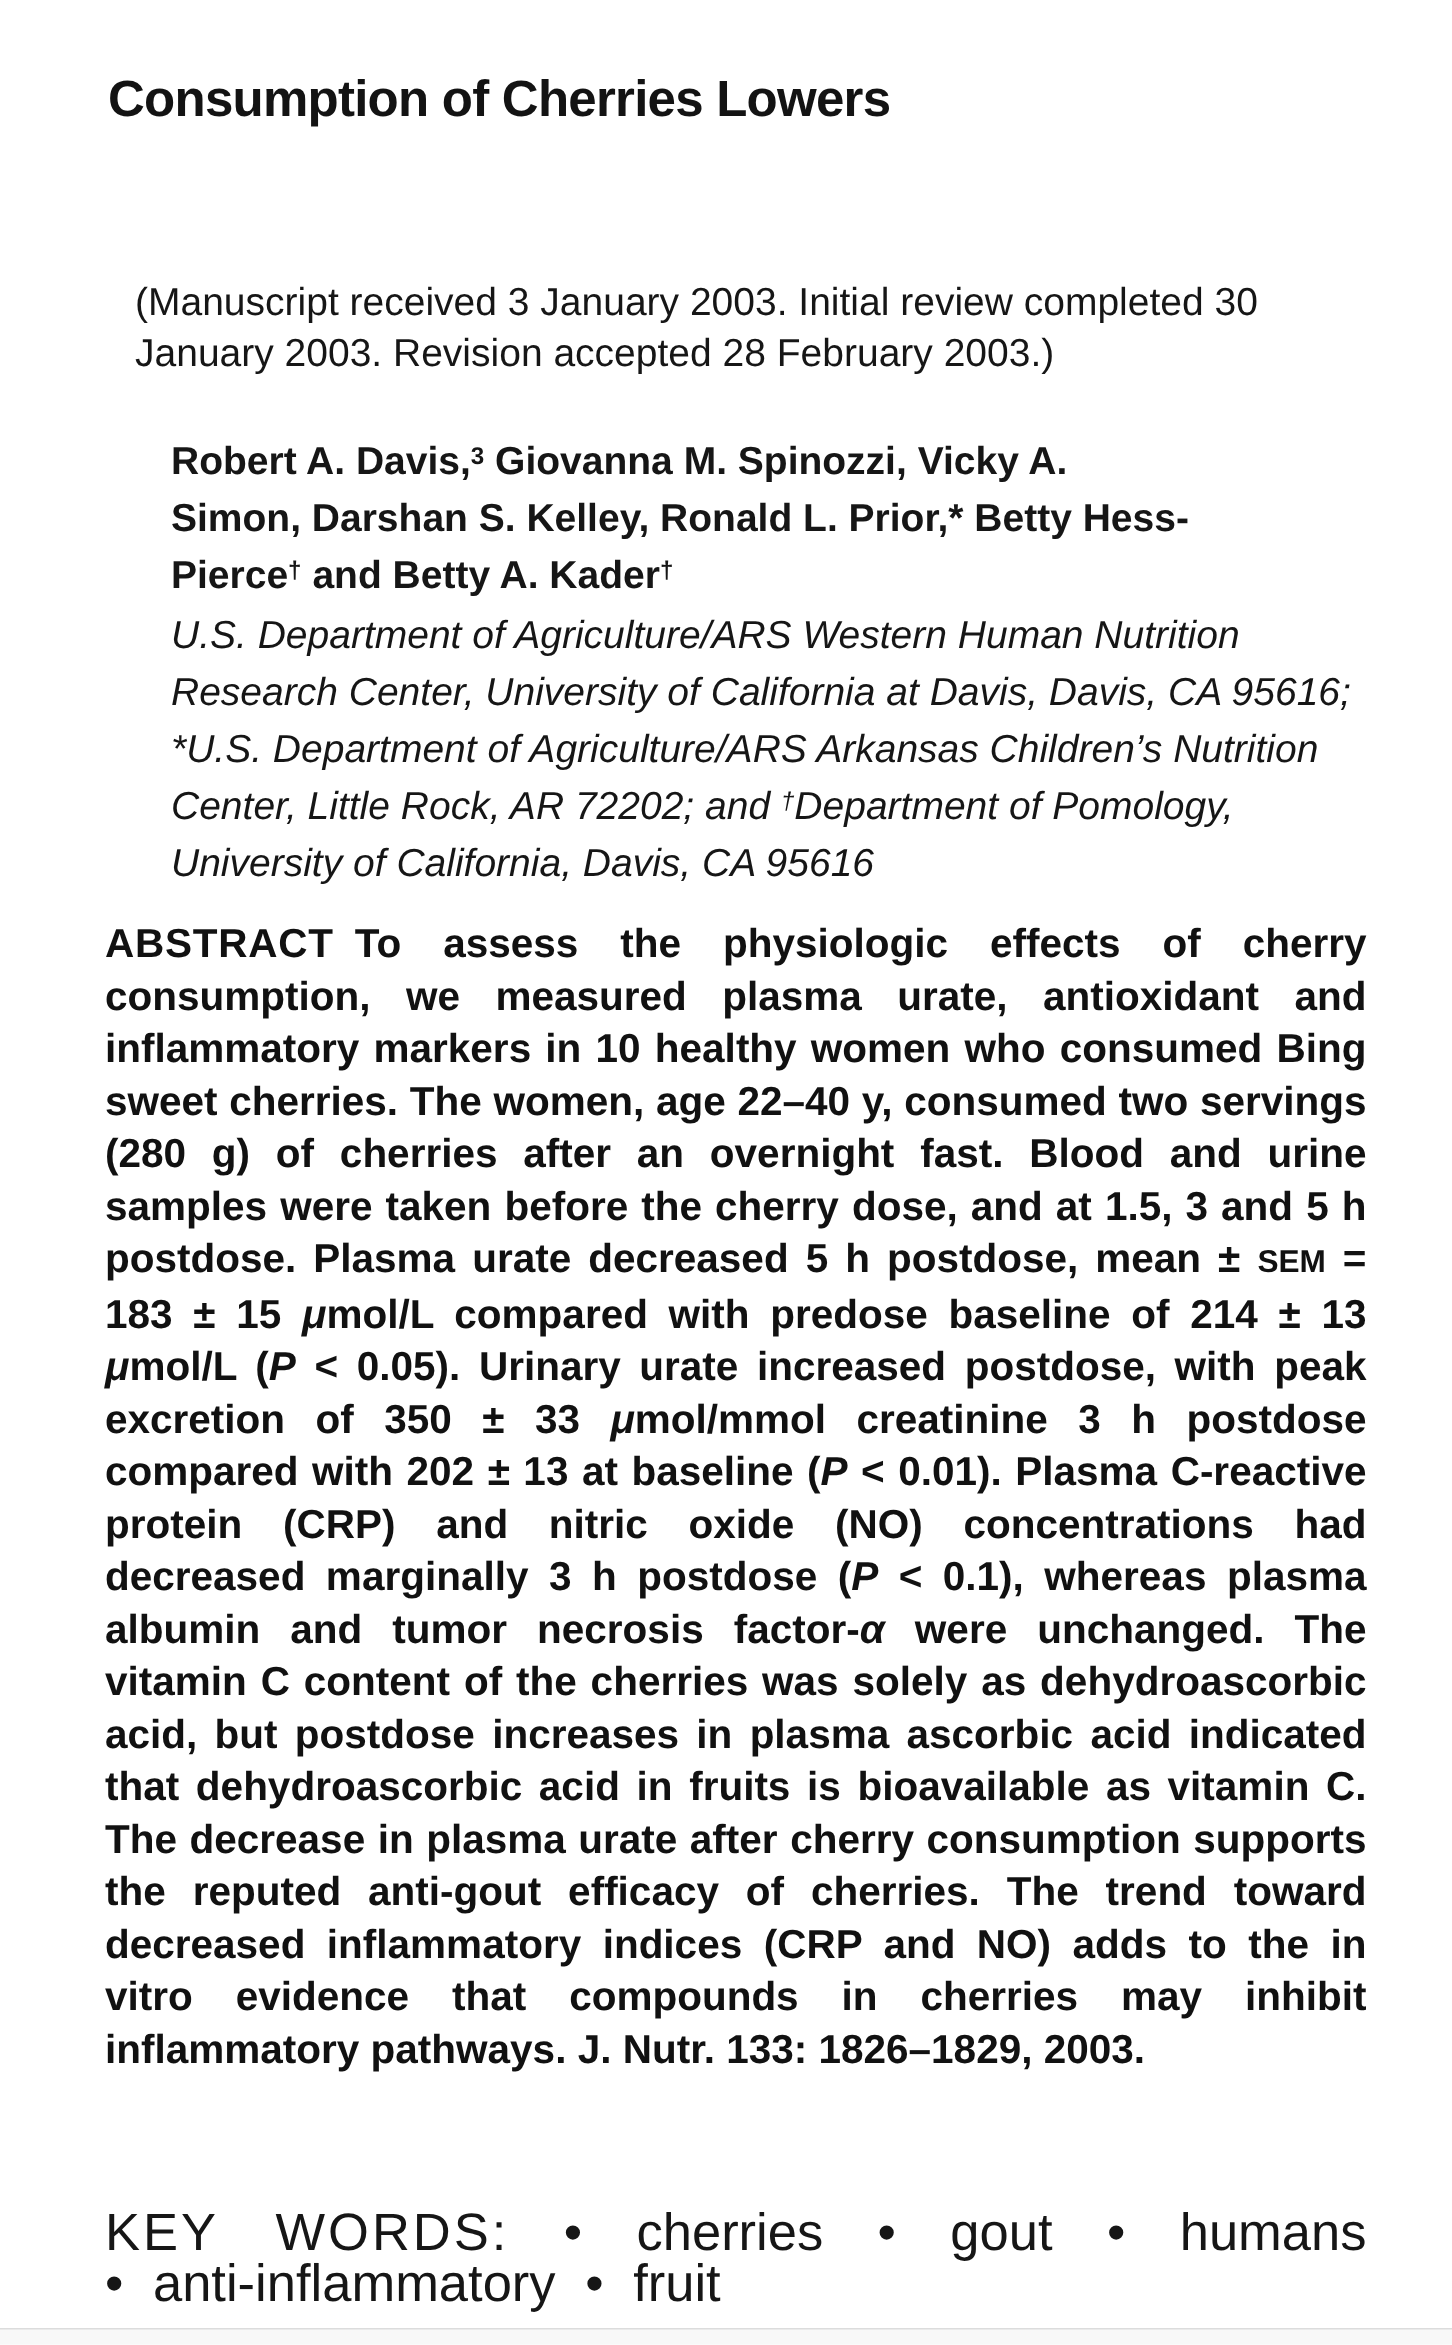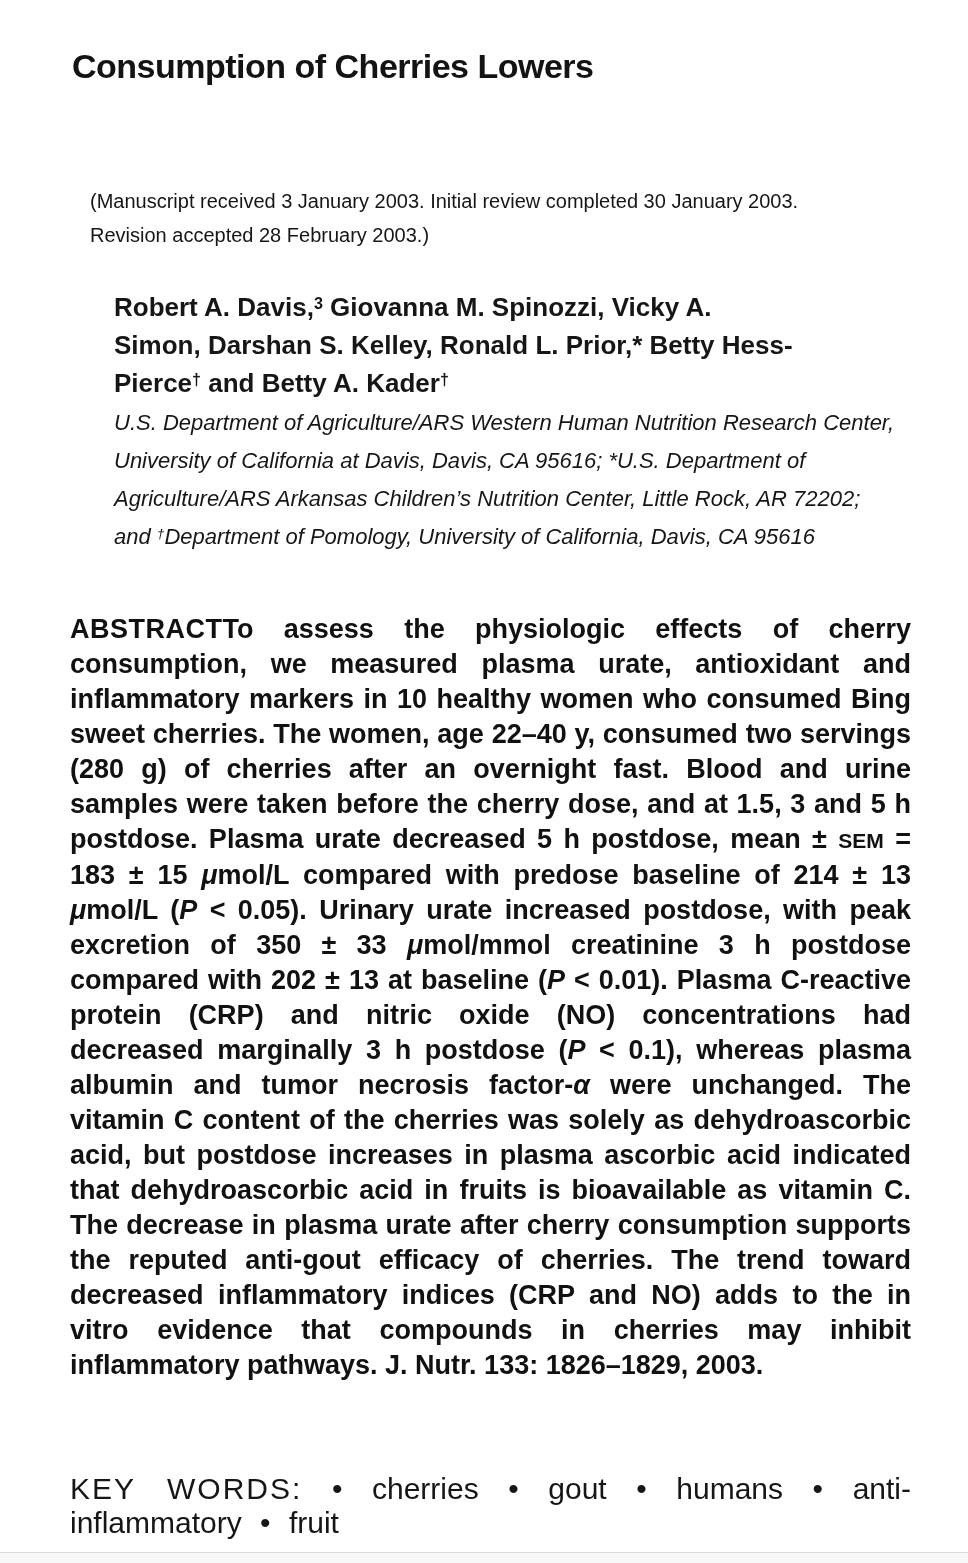--- a/index.html
+++ b/index.html
@@ -39,41 +39,41 @@
     top: -0.5em;
     letter-spacing: 0;
     line-height: 0;
   }
   .manuscript-note {
     position: absolute;
     top: 184px;
     left: 90px;
     width: 790px;
     margin: 0;
-    font-size: 20px;
+    font-size: 26px;
     line-height: 34px;
     font-weight: normal;
   }
   .authors {
     position: absolute;
     top: 288px;
     left: 114px;
     width: 690px;
     margin: 0;
     font-size: 26px;
     line-height: 38px;
     font-weight: bold;
   }
   .affiliation {
     position: absolute;
     top: 404px;
     left: 114px;
     width: 788px;
     margin: 0;
-    font-size: 22px;
+    font-size: 26px;
     line-height: 38px;
     font-style: italic;
     font-weight: normal;
   }
   .abstract {
     position: absolute;
     top: 612px;
     left: 70px;
     width: 841px;
     margin: 0;
@@ -82,38 +82,38 @@
     font-weight: bold;
     text-align: justify;
     color: #111111;
   }
   .keywords {
     position: absolute;
     top: 1472px;
     left: 70px;
     width: 841px;
     margin: 0;
-    font-size: 30px;
+    font-size: 35px;
     line-height: 34px;
     font-weight: normal;
     text-align: justify;
     word-spacing: 10px;
   }
   .kw-label { letter-spacing: 2px; }
   
   .sg-r  { }
   .sg-i  { font-style: italic; }
   .sg-sup {
     font-size: 0.62em;
     position: relative;
     top: -0.42em;
     line-height: 0;
   }
   .sg-sc { font-size: 0.78em; }
-  .sg-lbl { letter-spacing: 0.5px; }
+  .sg-lbl { margin-right: 14px; letter-spacing: 0.5px; }
   .page-edge {
     position: absolute;
     left: 0;
     top: 1552px;
     width: 968px;
     height: 11px;
     background: #f8f8f8;
     border-top: 1px solid #dcdcdc;
     box-sizing: border-box;
   }

